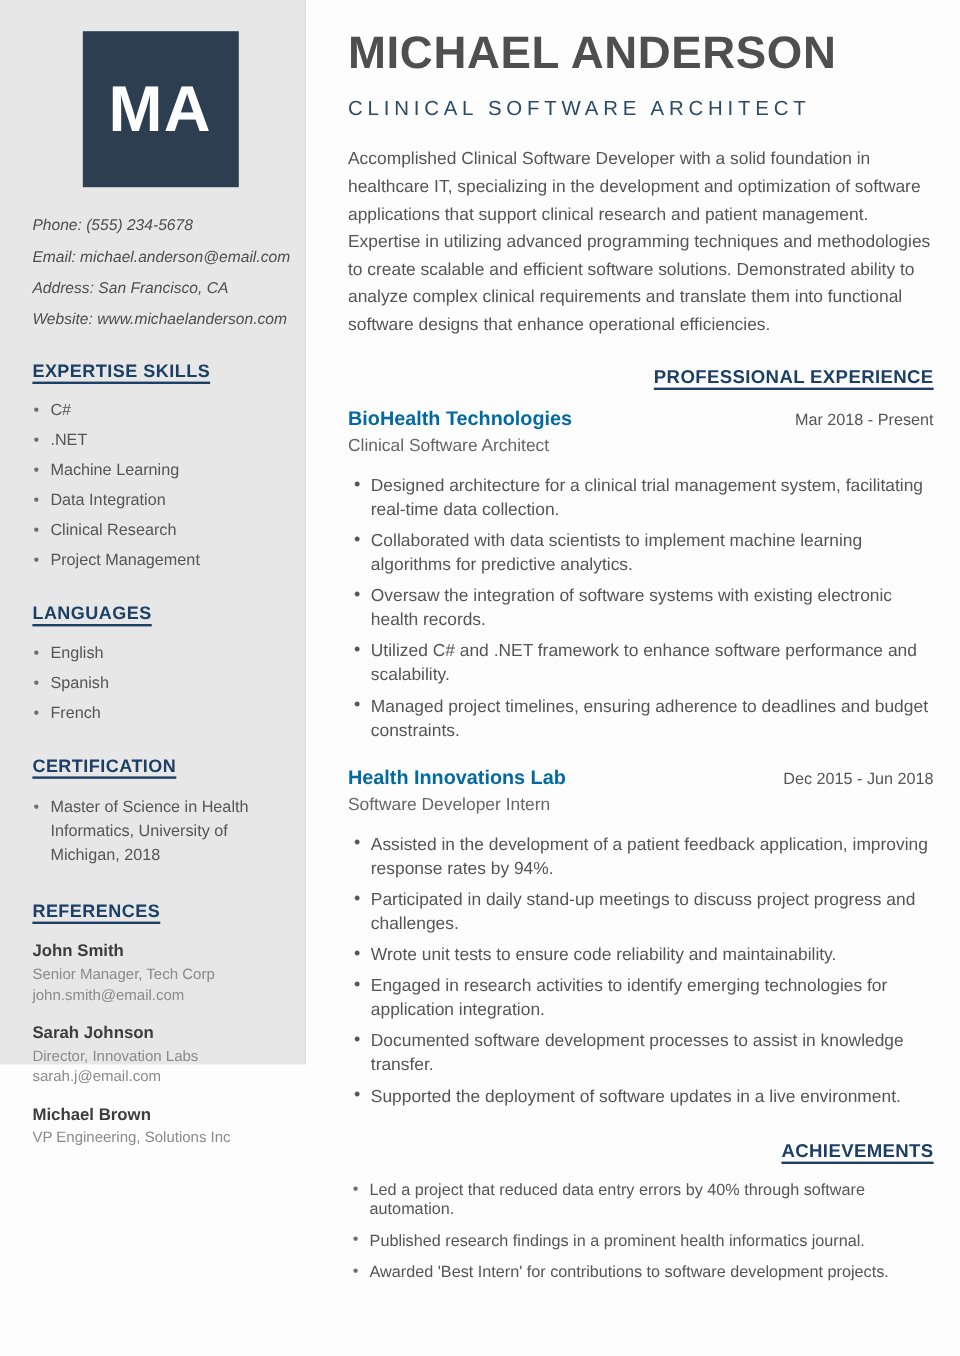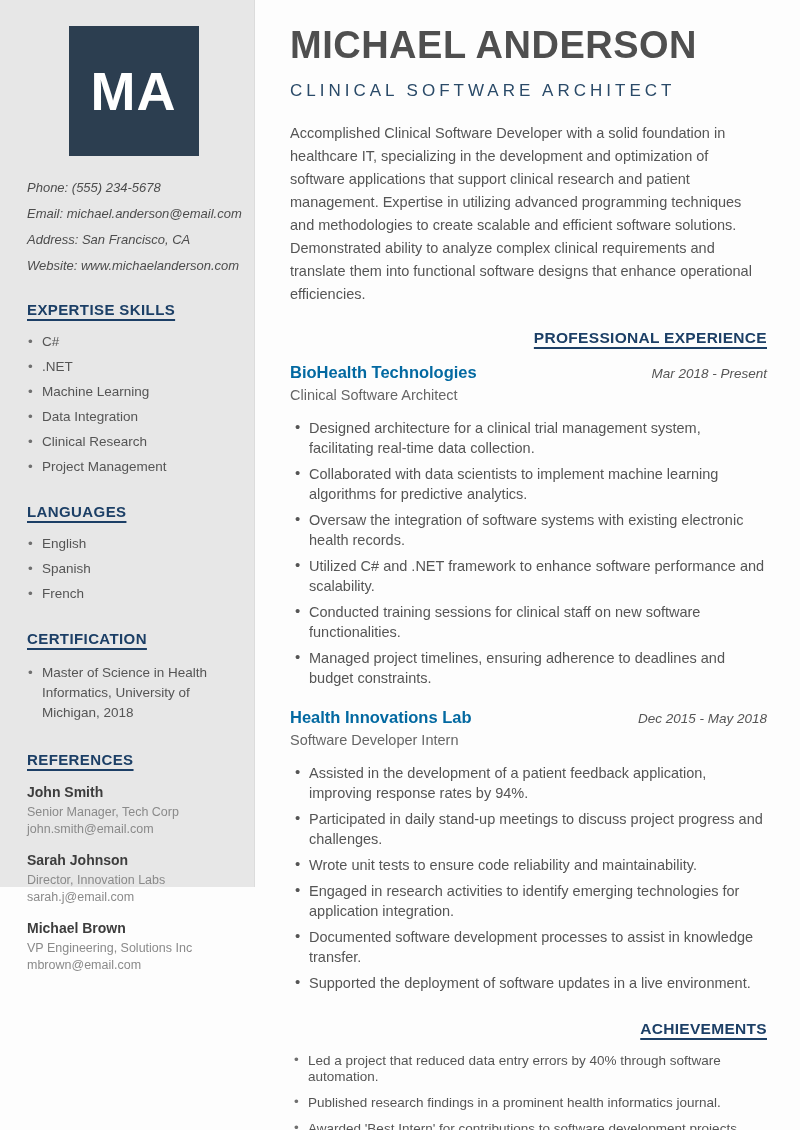--- a/index.html
+++ b/index.html
@@ -45,21 +45,21 @@
     content: "\2022"; position: absolute; left: 1px; top: 0; color: #6f6f6f;
   }
   .side-list.wrap li { line-height: 20px; }
   .ref-entry { margin-bottom: 14px; }
   .ref-name { font-size: 14px; font-weight: bold; color: #3d3d3d; margin-bottom: 4px; }
   .ref-line { font-size: 12.5px; color: #8a8a8a; line-height: 17px; }
 
   
   .main {
     position: absolute; left: 256px; top: 0; width: 544px; height: 1130px;
-    box-sizing: border-box; padding: 24px 33px 0 34px; background: #fdfdfd;
+    box-sizing: border-box; padding: 24px 22px 0 34px; background: #fdfdfd;
   }
   .name {
     font-size: 38px; font-weight: bold; color: #4f4f4f;
     line-height: 42px; letter-spacing: 0.5px; margin: 0;
   }
   .job-title {
     font-size: 17px; color: #2a4a68; letter-spacing: 4px;
     margin-top: 14px; line-height: 21px;
   }
   .summary {
@@ -67,21 +67,21 @@
   }
   .section-heading {
     font-size: 15.5px; font-weight: bold; color: #1c3f66;
     letter-spacing: 0.3px;
     text-decoration: underline; text-decoration-thickness: 1.5px; text-underline-offset: 4px;
     margin: 22px 0 0 0; line-height: 19px; text-align: right;
   }
   .job { margin-top: 15px; }
   .job-header { display: flex; justify-content: space-between; align-items: baseline; }
   .company { font-size: 16.5px; font-weight: bold; color: #0369a1; line-height: 21px; }
-  .dates { font-size: 13.5px; font-style: italic; color: #555555; white-space: nowrap; }
+  .dates { font-size: 13.5px; color: #555555; white-space: nowrap; }
   .role { font-size: 14.5px; color: #666666; margin-top: 3px; line-height: 19px; }
   .exp-list { list-style: none; margin: 13px 0 0 0; padding: 0; }
   .exp-list li {
     font-size: 14.5px; color: #555555; line-height: 20px; margin-bottom: 6px;
     padding-left: 19px; position: relative;
   }
   .exp-list li::before {
     content: "\2022"; position: absolute; left: 5px; top: -1px; color: #555555; font-size: 15px;
   }
   .ach-list { list-style: none; margin: 15px 0 0 0; padding: 0; }
@@ -141,21 +141,20 @@
         <div class="ref-line">john.smith@email.com</div>
       </div>
       <div class="ref-entry">
         <div class="ref-name">Sarah Johnson</div>
         <div class="ref-line">Director, Innovation Labs</div>
         <div class="ref-line">sarah.j@email.com</div>
       </div>
       <div class="ref-entry">
         <div class="ref-name">Michael Brown</div>
         <div class="ref-line">VP Engineering, Solutions Inc</div>
-        <div class="ref-line">mbrown@email.com</div>
       </div>
     </div>
   </aside>
 
   <main class="main">
 
     <h1 class="name">MICHAEL ANDERSON</h1>
     <div class="job-title">CLINICAL SOFTWARE ARCHITECT</div>
 
     <p class="summary">Accomplished Clinical Software Developer with a solid foundation in healthcare IT, specializing in the development and optimization of software applications that support clinical research and patient management. Expertise in utilizing advanced programming techniques and methodologies to create scalable and efficient software solutions. Demonstrated ability to analyze complex clinical requirements and translate them into functional software designs that enhance operational efficiencies.</p>
@@ -166,29 +165,28 @@
       <div class="job-header">
         <span class="company">BioHealth Technologies</span>
         <span class="dates">Mar 2018 - Present</span>
       </div>
       <div class="role">Clinical Software Architect</div>
       <ul class="exp-list">
         <li>Designed architecture for a clinical trial management system, facilitating real-time data collection.</li>
         <li>Collaborated with data scientists to implement machine learning algorithms for predictive analytics.</li>
         <li>Oversaw the integration of software systems with existing electronic health records.</li>
         <li>Utilized C# and .NET framework to enhance software performance and scalability.</li>
-        <li>Conducted training sessions for clinical staff on new software functionalities.</li>
         <li>Managed project timelines, ensuring adherence to deadlines and budget constraints.</li>
       </ul>
     </section>
 
     <section class="job" style="margin-top: 19px;">
       <div class="job-header">
         <span class="company">Health Innovations Lab</span>
-        <span class="dates">Dec 2015 - May 2018</span>
+        <span class="dates">Dec 2015 - Jun 2018</span>
       </div>
       <div class="role">Software Developer Intern</div>
       <ul class="exp-list">
         <li>Assisted in the development of a patient feedback application, improving response rates by 94%.</li>
         <li>Participated in daily stand-up meetings to discuss project progress and challenges.</li>
         <li>Wrote unit tests to ensure code reliability and maintainability.</li>
         <li>Engaged in research activities to identify emerging technologies for application integration.</li>
         <li>Documented software development processes to assist in knowledge transfer.</li>
         <li>Supported the deployment of software updates in a live environment.</li>
       </ul>

